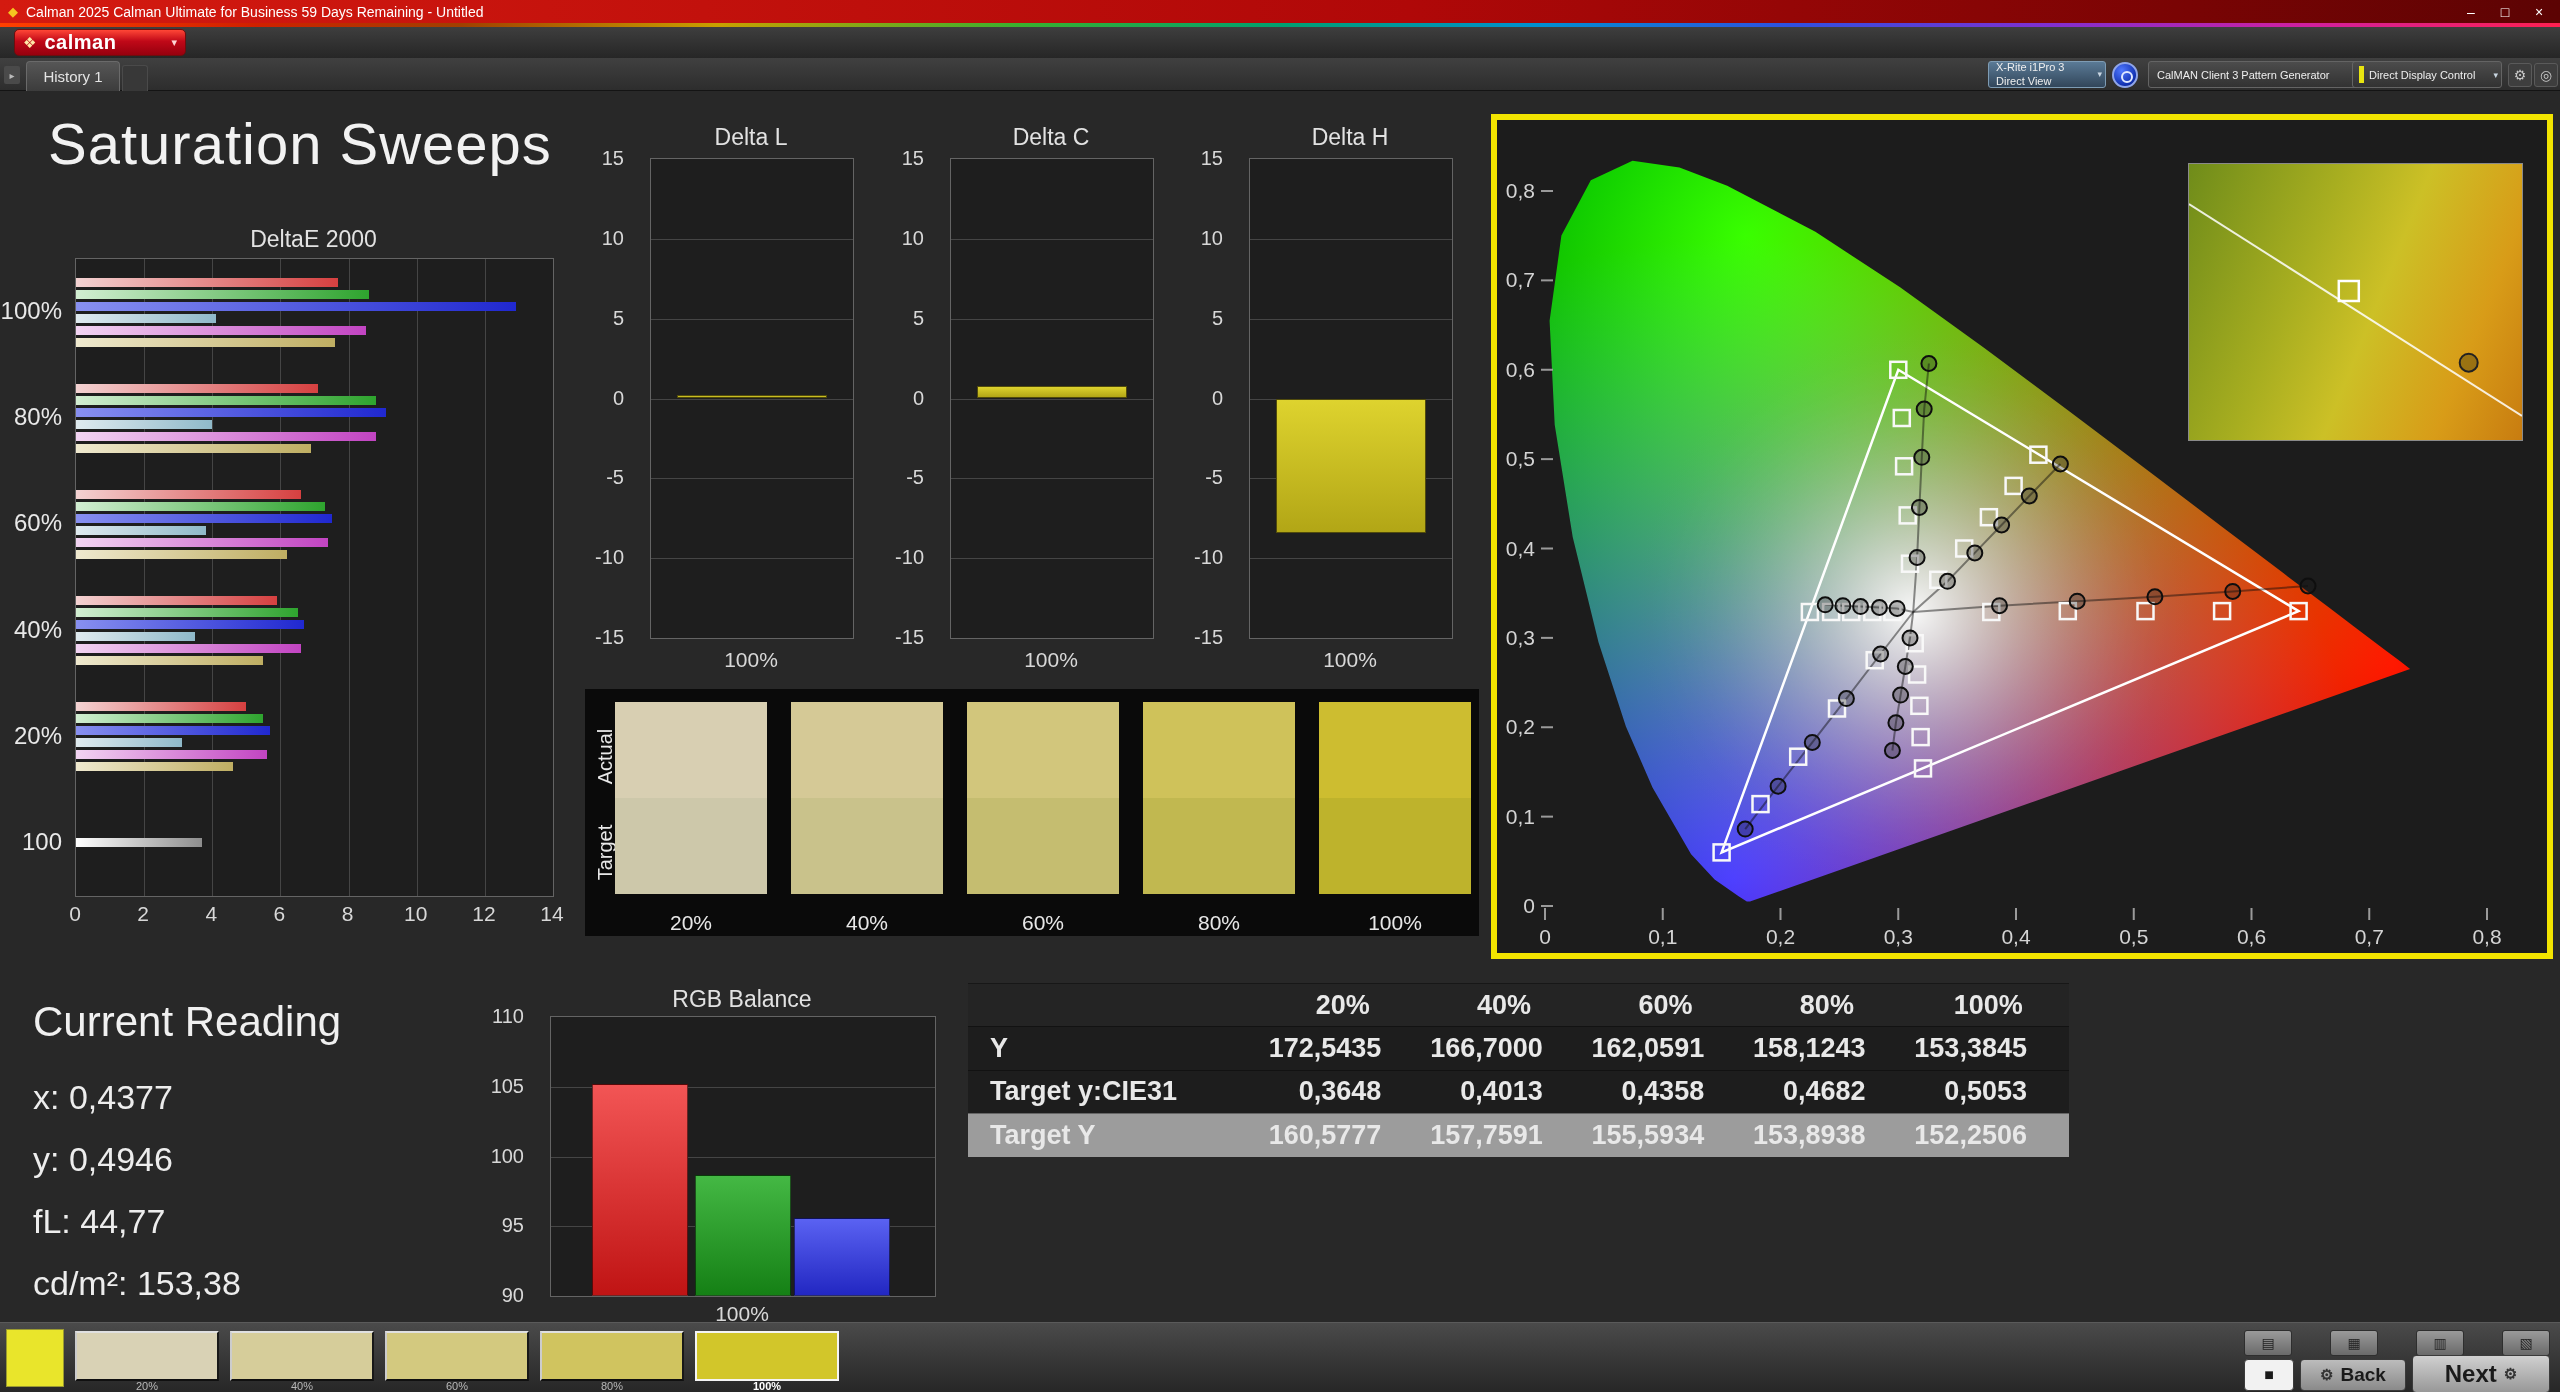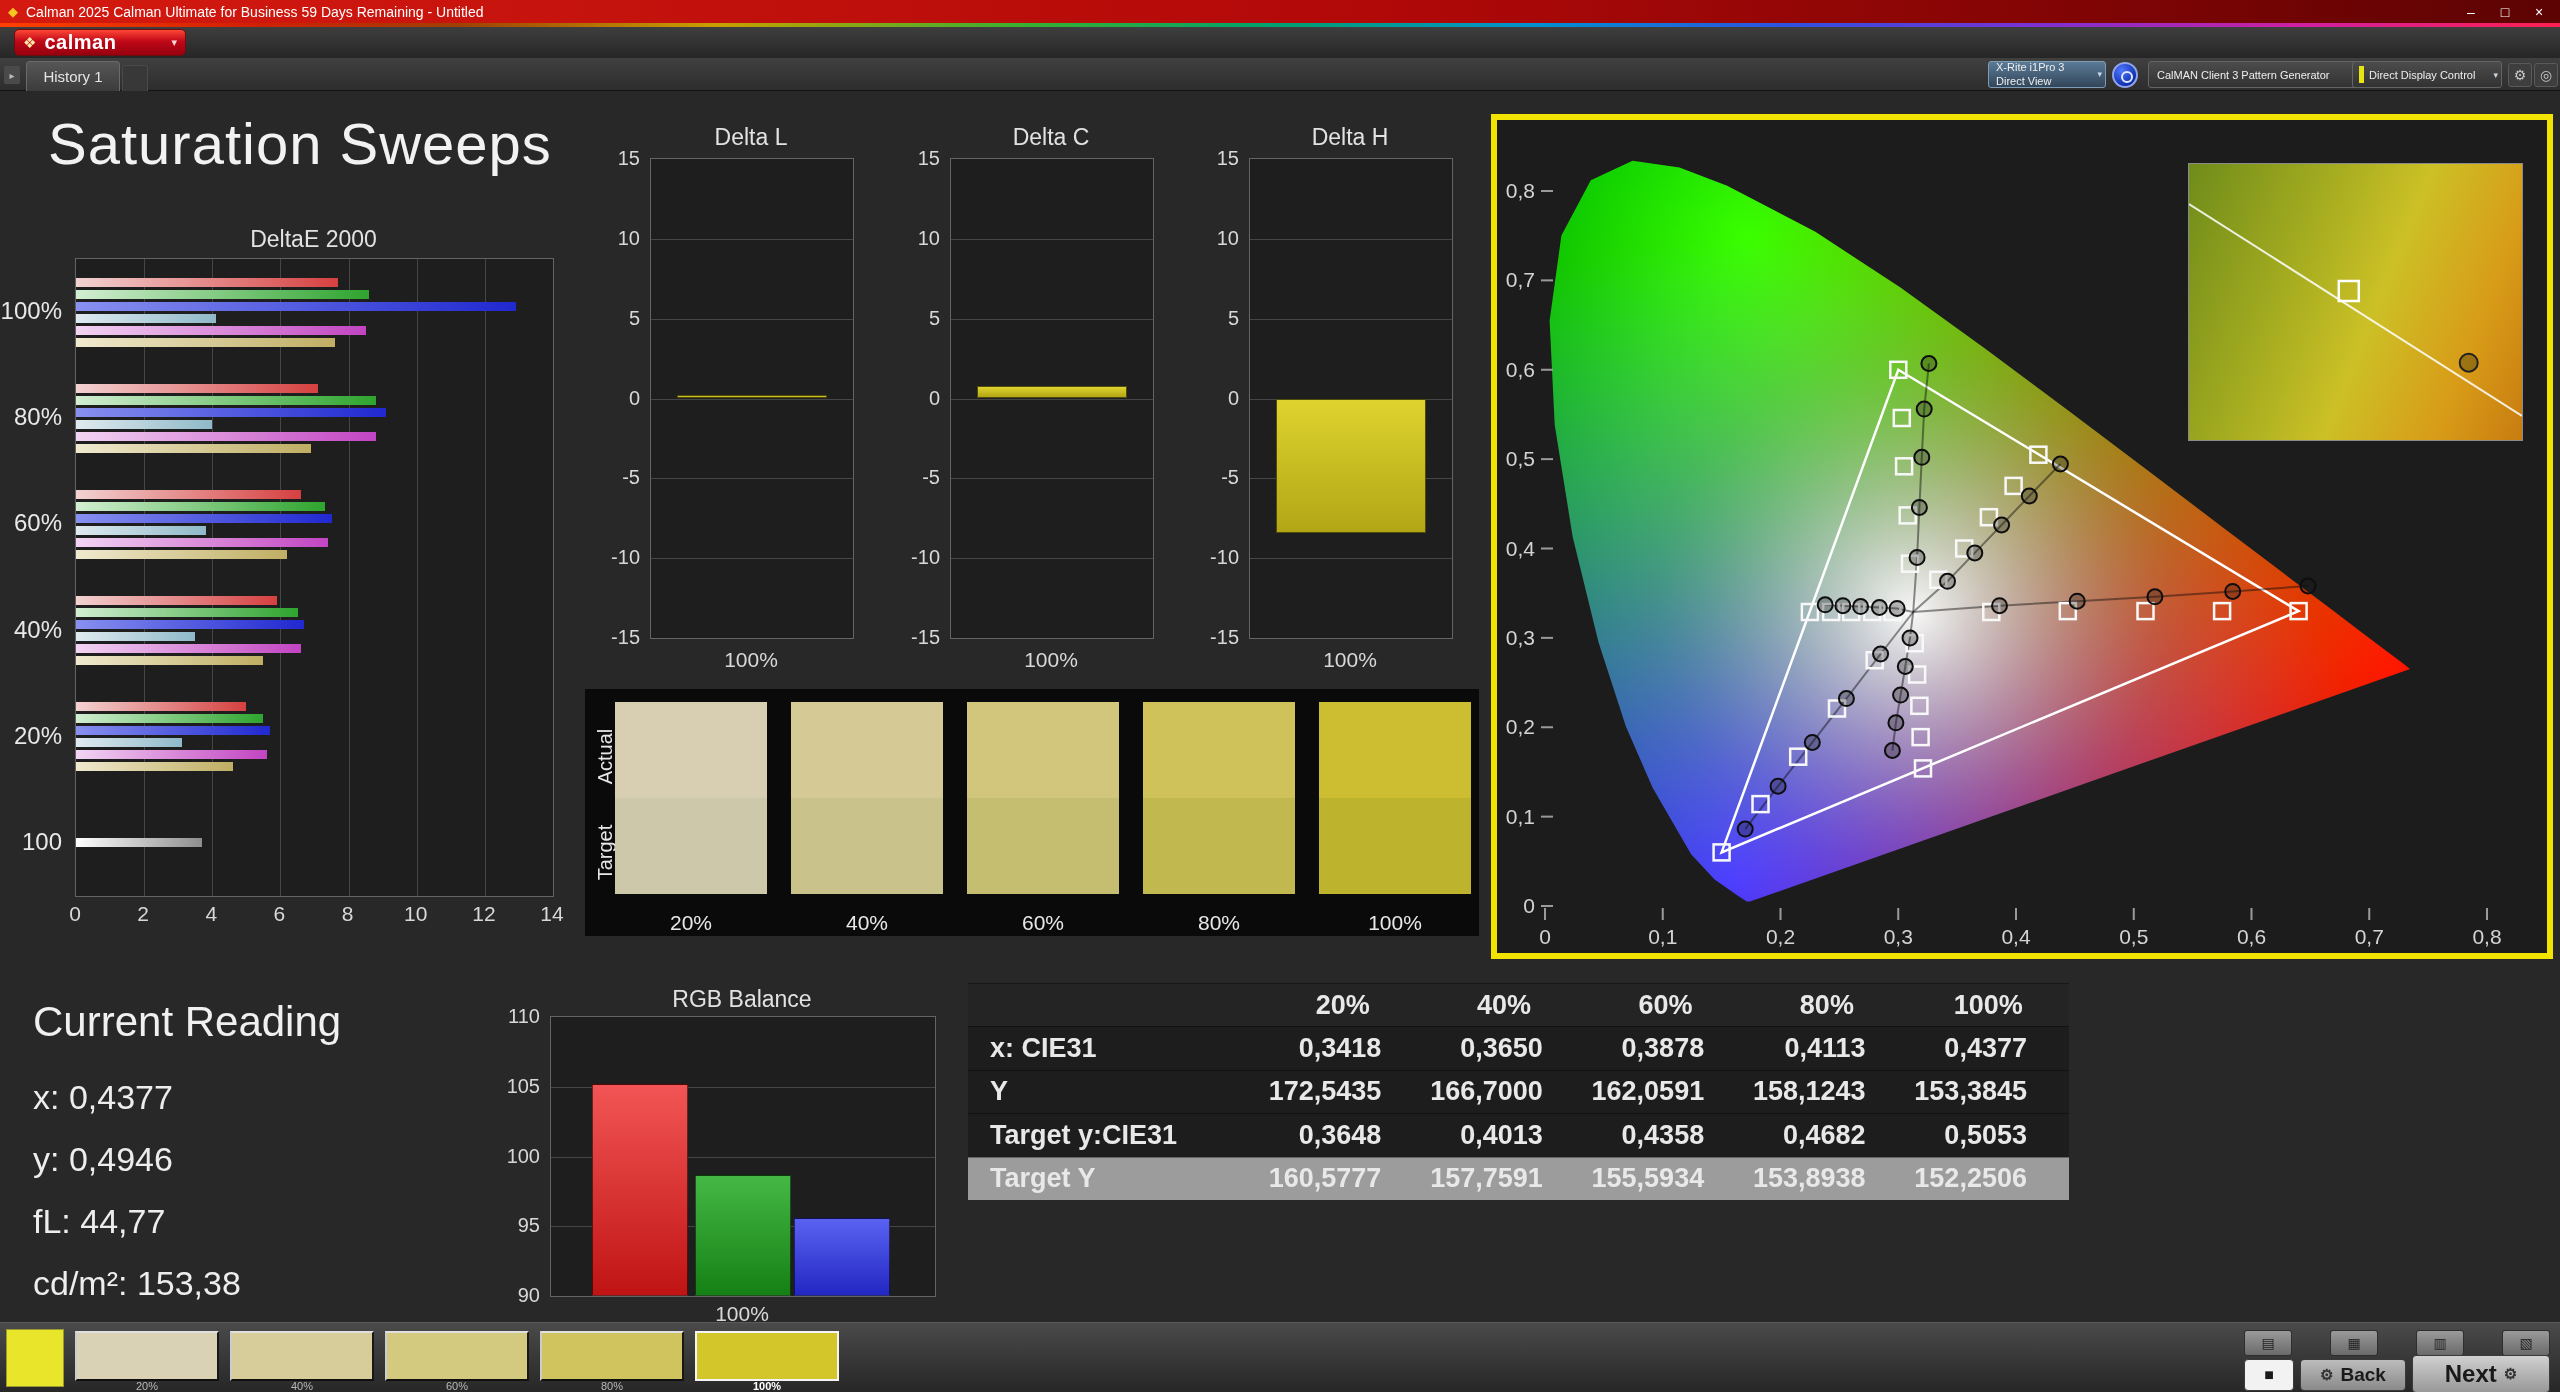--- a/index.html
+++ b/index.html
@@ -62,21 +62,21 @@
 
   
   #page-title{position:absolute;left:48px;top:110px;font-size:58px;color:#f2f2f2;letter-spacing:1px;}
   .panel-title{position:absolute;text-align:center;font-size:23px;color:#e2e2e2;}
   .plot{position:absolute;background:#1e1e1e;border:1px solid #646464;box-sizing:content-box;overflow:hidden;}
   .vgrid{position:absolute;top:0;bottom:0;width:1px;background:#454545;}
   .hgrid{position:absolute;left:0;right:0;height:1px;background:#454545;}
   .debar{position:absolute;left:0;height:9px;}
   .tick{position:absolute;width:44px;text-align:center;font-size:21px;color:#d8d8d8;}
   .cat{position:absolute;right:6px;font-size:24px;color:#e8e8e8;text-align:right;width:100%;}
-  .ylab{position:absolute;right:4px;font-size:20px;color:#d8d8d8;}
+  .ylab{position:absolute;right:20px;font-size:20px;color:#d8d8d8;}
   .xaxlab{position:absolute;text-align:center;font-size:21px;color:#d8d8d8;}
   .minibar{position:absolute;border:1px solid #514b0c;box-sizing:border-box;}
   .rgbbar{position:absolute;border:1px solid rgba(0,0,0,.55);box-sizing:border-box;}
 
   
   #swatch-panel{position:absolute;left:585px;top:689px;width:894px;height:247px;background:#0a0a0a;}
   .swcell{position:absolute;width:152px;height:96px;}
   .swlabel{position:absolute;width:152px;text-align:center;font-size:21px;color:#e8e8e8;top:222px;}
   .rotlabel{position:absolute;left:-28px;width:96px;text-align:center;font-size:20px;color:#e8e8e8;
     transform:rotate(-90deg);}
@@ -485,28 +485,20 @@
 <div id="sat-table">
     <div class="trow r-head">
       <div class="tcell-label"></div>
       <div class="tcell-h">20%</div>
       <div class="tcell-h">40%</div>
       <div class="tcell-h">60%</div>
       <div class="tcell-h">80%</div>
       <div class="tcell-h">100%</div>
     </div>
     <div class="trow r-dark">
-      <div class="tcell-label">x: CIE31</div>
-      <div class="tcell">0,3418</div>
-      <div class="tcell">0,3650</div>
-      <div class="tcell">0,3878</div>
-      <div class="tcell">0,4113</div>
-      <div class="tcell">0,4377</div>
-    </div>
-    <div class="trow r-dark">
       <div class="tcell-label">Y</div>
       <div class="tcell">172,5435</div>
       <div class="tcell">166,7000</div>
       <div class="tcell">162,0591</div>
       <div class="tcell">158,1243</div>
       <div class="tcell">153,3845</div>
     </div>
     <div class="trow r-dark">
       <div class="tcell-label">Target y:CIE31</div>
       <div class="tcell">0,3648</div>

